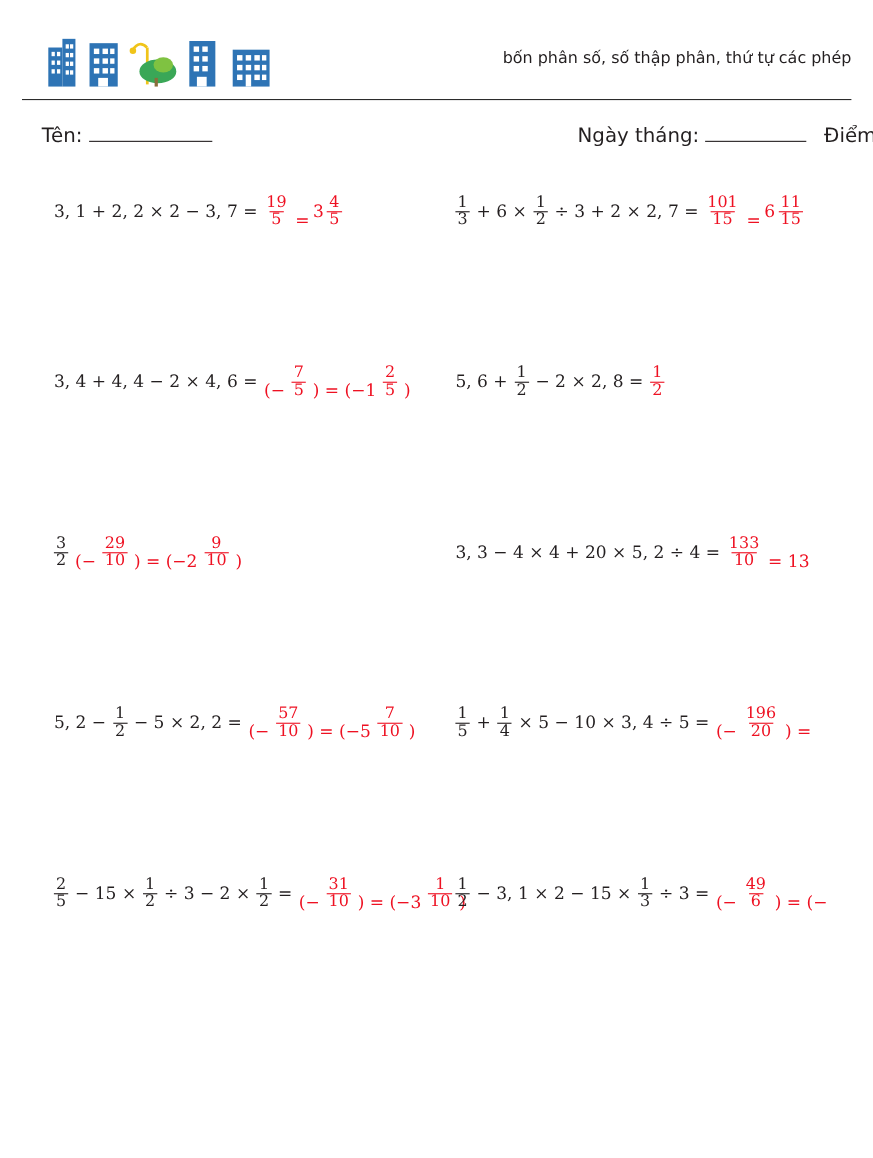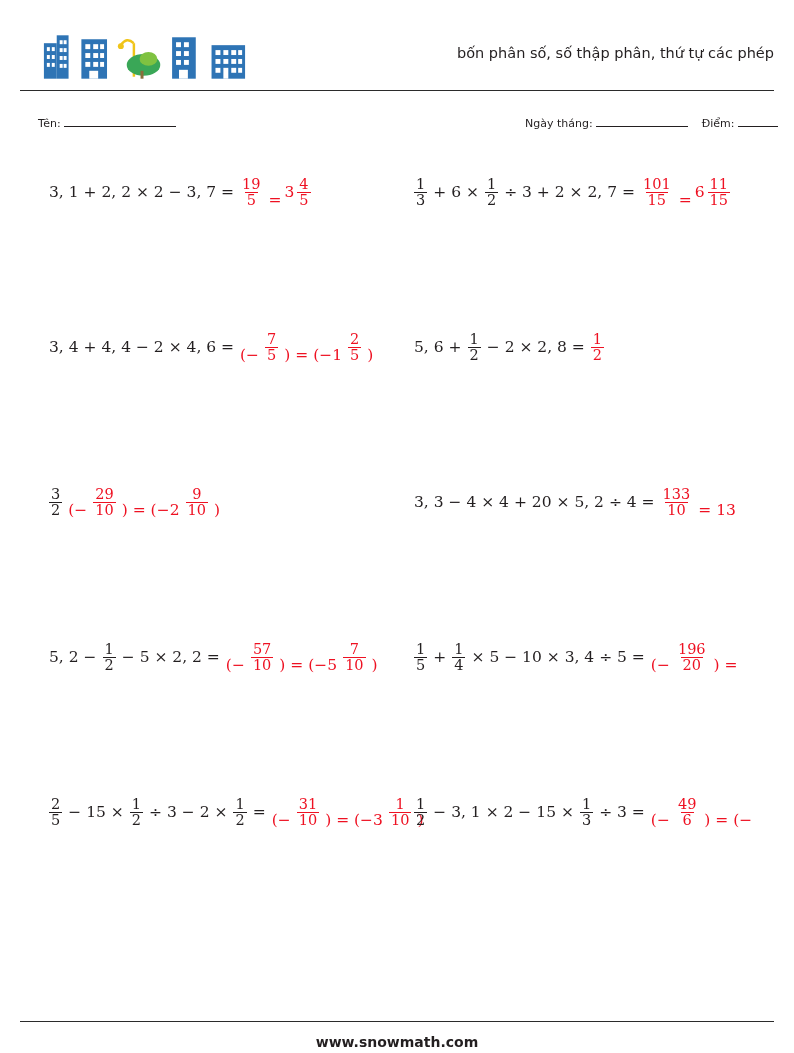--- a/index.html
+++ b/index.html
@@ -46,21 +46,21 @@
     color: #231f20;
     padding-right: 0px;
     white-space: nowrap;
     overflow: hidden;
   }
 
   
   .info-row {
     margin: 22px 20px 0 20px;
     height: 24px;
-    font-size: 11px;
+    font-size: 18px;
     position: relative;
     display: flex;
     align-items: baseline;
   }
   .info-name {
     margin-left: 18px;
     white-space: nowrap;
   }
   .info-right {
     position: absolute;
@@ -464,17 +464,14 @@
                 <span class="num">49</span>
                 <span class="den">6</span>
               </span>
               <span class="op">) = (−</span>
             </span>
           </div>
         </div>
       </div>
     </div>
 
-  <div class="footer">
-    <a href="#">www.snowmath.com</a>
-  </div>
 
 </div>
 
 </body></html>

